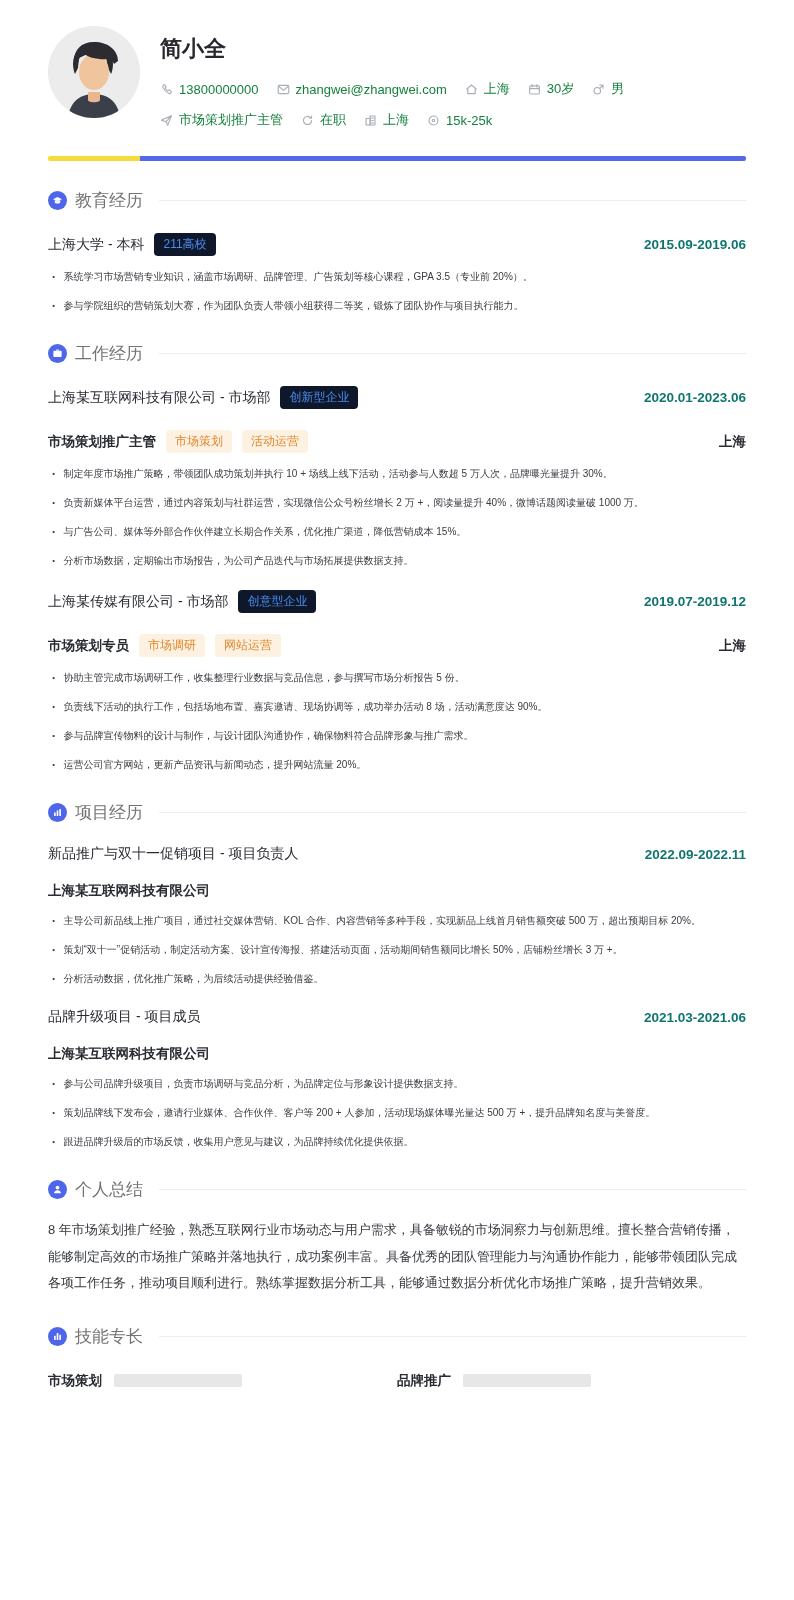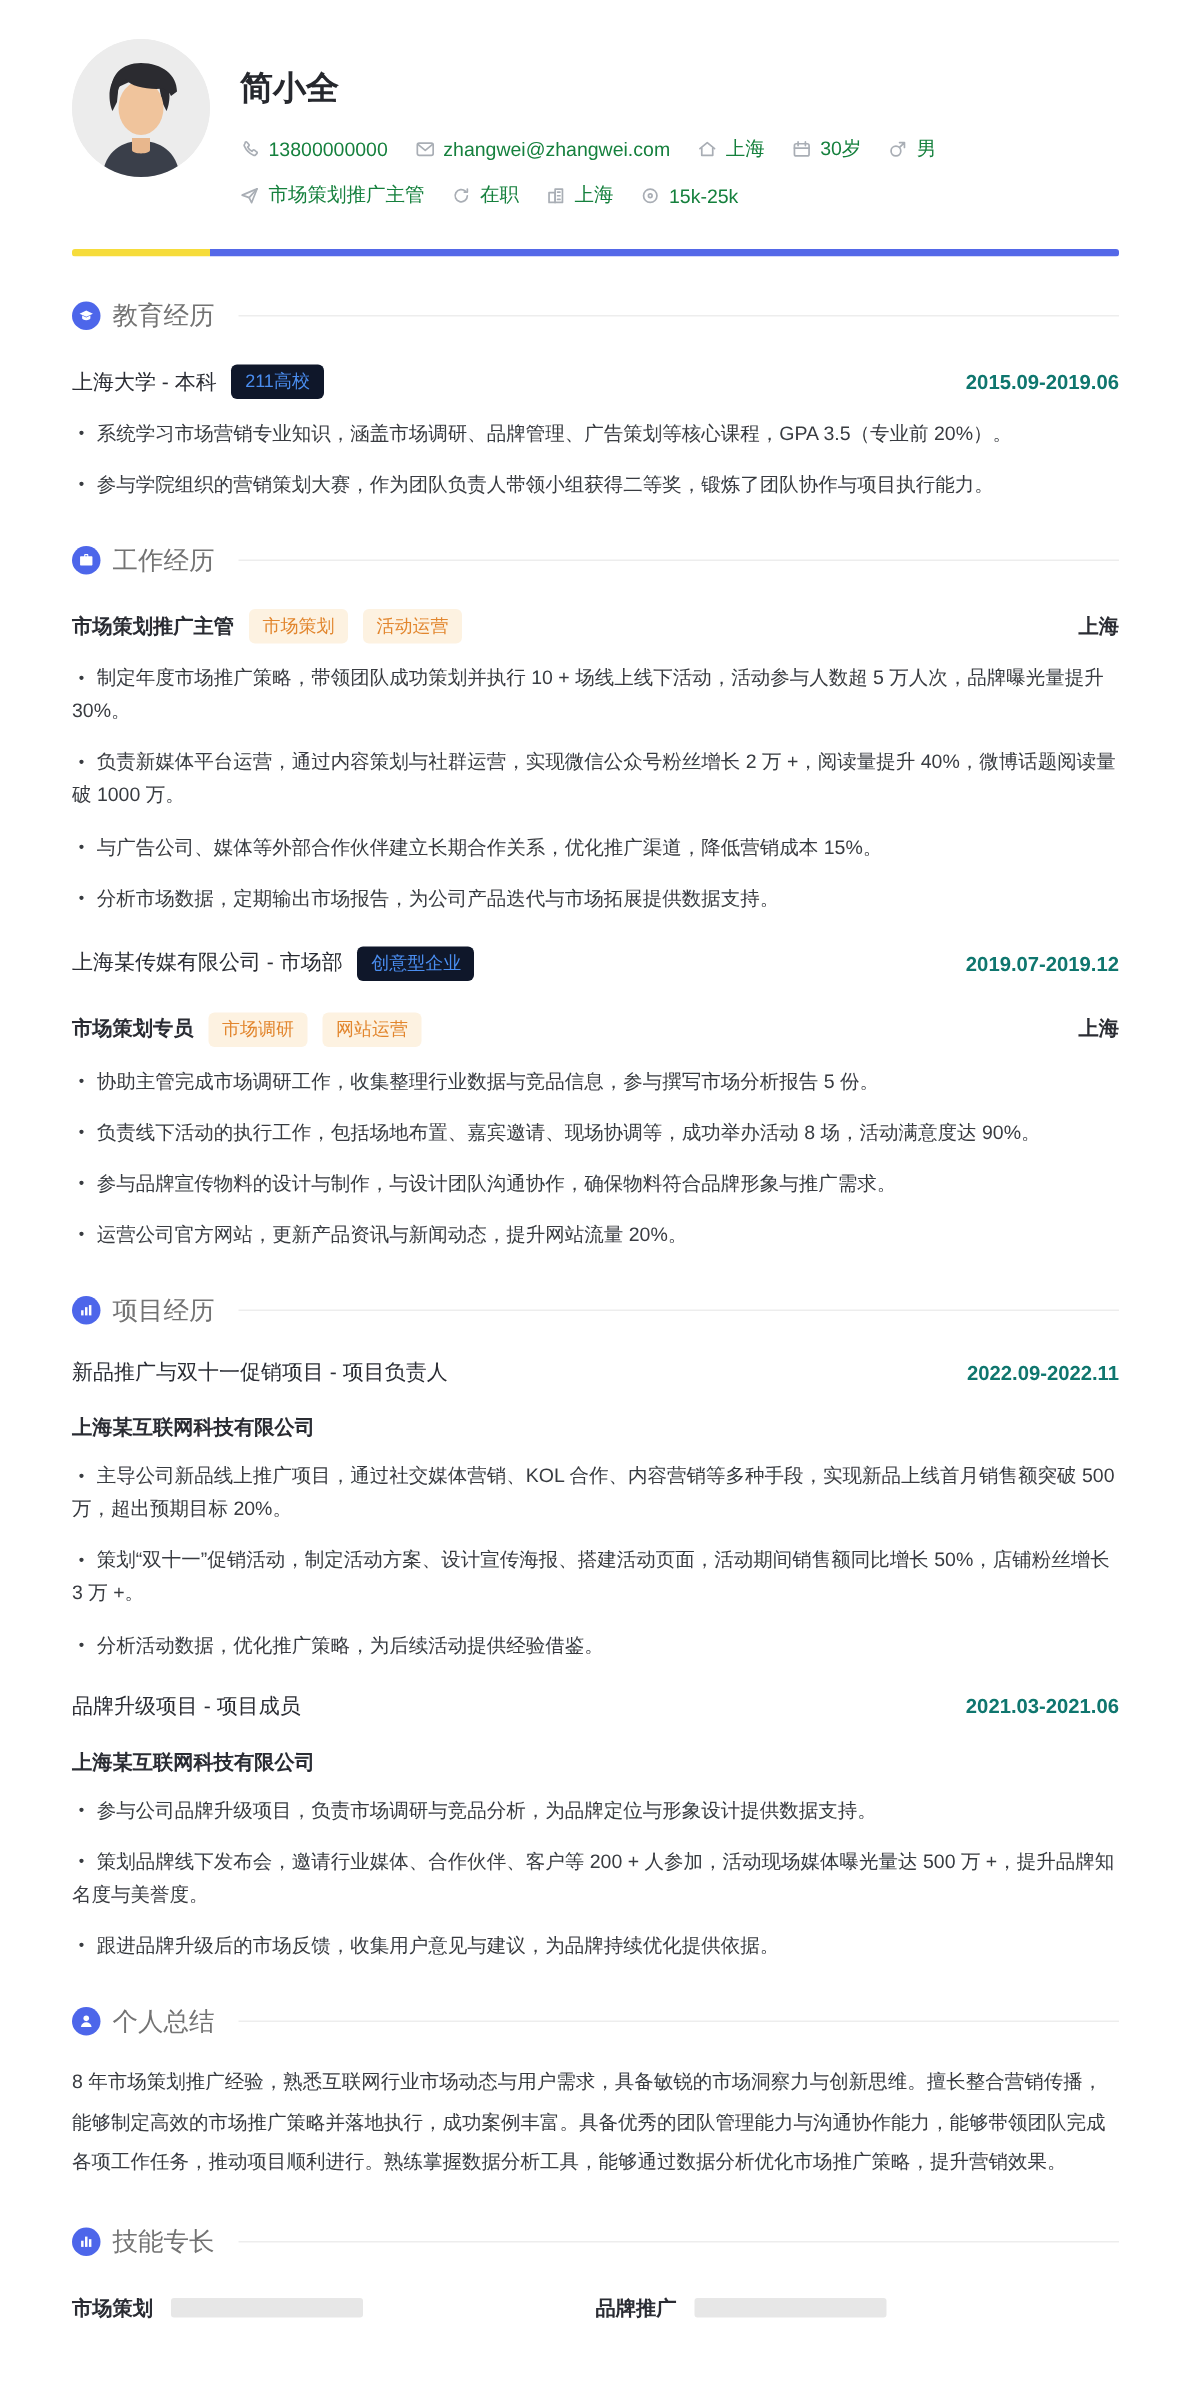--- a/index.html
+++ b/index.html
@@ -4,21 +4,21 @@
 <style>
   html,body{margin:0;padding:0;background:#fff;}
   body{font-family:"Liberation Sans","DejaVu Sans",sans-serif;color:#383b40;width:794px;}
   .page{padding:26px 48px 40px;box-sizing:border-box;}
 
   
   .header{display:flex;align-items:flex-start;}
   .avatar{width:92px;height:92px;border-radius:50%;overflow:hidden;background:#ececec;flex:0 0 92px;}
   .avatar svg{width:100%;height:100%;display:block;}
   .head-info{margin-left:20px;padding-top:2px;}
-  .name{font-size:22px;font-weight:bold;color:#26282e;margin:16px 0 16px;}
+  .name{font-size:22px;font-weight:bold;color:#26282e;margin:6px 0 16px;}
   .c-row{display:flex;gap:18px;align-items:center;font-size:13px;color:#15803d;margin-bottom:13px;white-space:nowrap;}
   .c-item{display:flex;align-items:center;gap:6px;}
   .c-item svg{width:13px;height:13px;stroke:#a9aeb5;fill:none;stroke-width:1.4;stroke-linecap:round;stroke-linejoin:round;flex:0 0 13px;}
 
   .divider{display:flex;height:5px;margin:14px 0 0;border-radius:2px;overflow:hidden;}
   .divider .seg-y{width:92px;background:#f6dc3b;}
   .divider .seg-b{flex:1;background:#5468e8;}
 
   
   .section{margin-top:28px;}
@@ -31,21 +31,21 @@
   .row-split{display:flex;justify-content:space-between;align-items:center;margin-top:21px;}
   .row-left{display:flex;align-items:center;gap:10px;}
   .item-title{font-weight:normal;font-size:14px;color:#2a2c33;}
   .date{font-weight:bold;font-size:13.5px;color:#0f766e;}
   .loc{font-weight:bold;font-size:13.5px;color:#2a2c33;}
   .role{font-weight:bold;font-size:13.5px;color:#2a2c33;}
   .tag-blue{background:#0f172a;color:#4a8def;font-size:12px;padding:3px 9px;border-radius:4px;font-weight:normal;}
   .tag-orange{background:#fdf2e1;color:#e2862e;font-size:12px;padding:3px 9px;border-radius:4px;font-weight:normal;}
   .sub-title{font-weight:bold;font-size:13.5px;color:#2a2c33;margin-top:19px;}
 
-  .bullet{font-size:13px;line-height:1.7;margin:12px 0 0;color:#383b40;}
+  .bullet{font-size:10px;line-height:1.7;margin:12px 0 0;color:#383b40;}
   .bullet .dot{display:inline-block;margin:0 8px 0 4px;transform:scale(.8);}
   .para{font-size:13px;line-height:2.05;margin:16px 0 0;color:#383b40;}
 
   
   .skills-grid{display:grid;grid-template-columns:1fr 1fr;row-gap:20px;margin-top:24px;}
   .skill{display:flex;align-items:center;gap:12px;}
   .skill-label{font-size:13.5px;font-weight:bold;color:#2a2c33;flex:0 0 auto;}
   .skill-track{flex:0 0 128px;height:13px;background:#e7e7e7;border-radius:2px;overflow:hidden;}
   .skill-fill{height:100%;background:#5468e8;clip-path:polygon(0 0,100% 0,calc(100% - 8px) 100%,0 100%);}
 </style>
@@ -172,20 +172,27 @@
             <path d="M6 4V3c0-.6.4-1 1-1h2c.6 0 1 .4 1 1v1h3c.6 0 1 .4 1 1v7c0 .6-.4 1-1 1H3c-.6 0-1-.4-1-1V5c0-.6.4-1 1-1h3zm1 0h2v-.8H7z"></path>
           </svg>
       </span>
       <h2>工作经历</h2>
       <span class="sec-line"></span>
     </div>
 
     <div>
       <div class="row-split">
         <div class="row-left">
+          <span class="item-title">上海某互联网科技有限公司 - 市场部</span>
+          <span class="tag-blue">创新型企业</span>
+        </div>
+        <span class="date">2020.01-2023.06</span>
+      </div>
+      <div class="row-split">
+        <div class="row-left">
           <span class="role">市场策划推广主管</span>
           <span class="tag-orange">市场策划</span>
           <span class="tag-orange">活动运营</span>
         </div>
         <span class="loc">上海</span>
       </div>
       <div class="bullets">
         <p class="bullet"><span class="dot">•</span><span>制定年度市场推广策略，带领团队成功策划并执行 10 + 场线上线下活动，活动参与人数超 5 万人次，品牌曝光量提升 30%。</span></p>
         <p class="bullet"><span class="dot">•</span><span>负责新媒体平台运营，通过内容策划与社群运营，实现微信公众号粉丝增长 2 万 +，阅读量提升 40%，微博话题阅读量破 1000 万。</span></p>
         <p class="bullet"><span class="dot">•</span><span>与广告公司、媒体等外部合作伙伴建立长期合作关系，优化推广渠道，降低营销成本 15%。</span></p>

